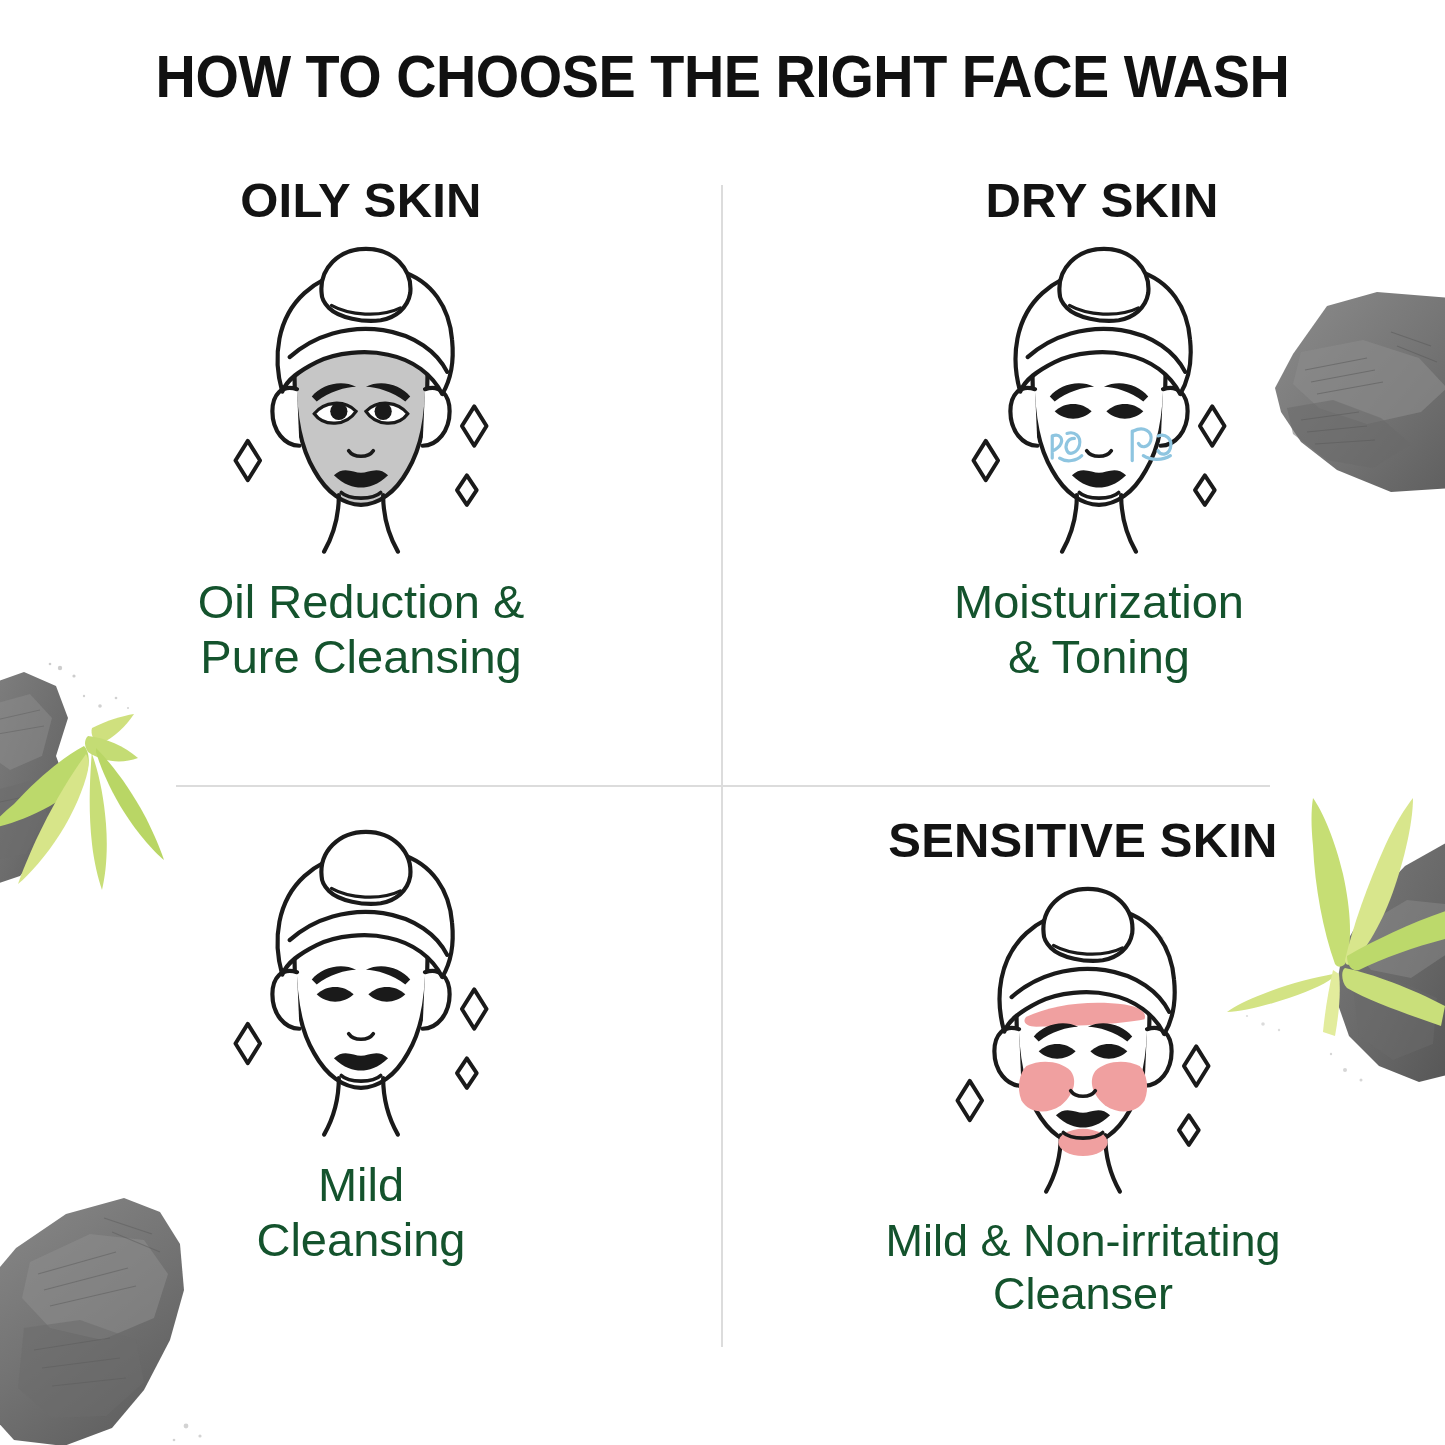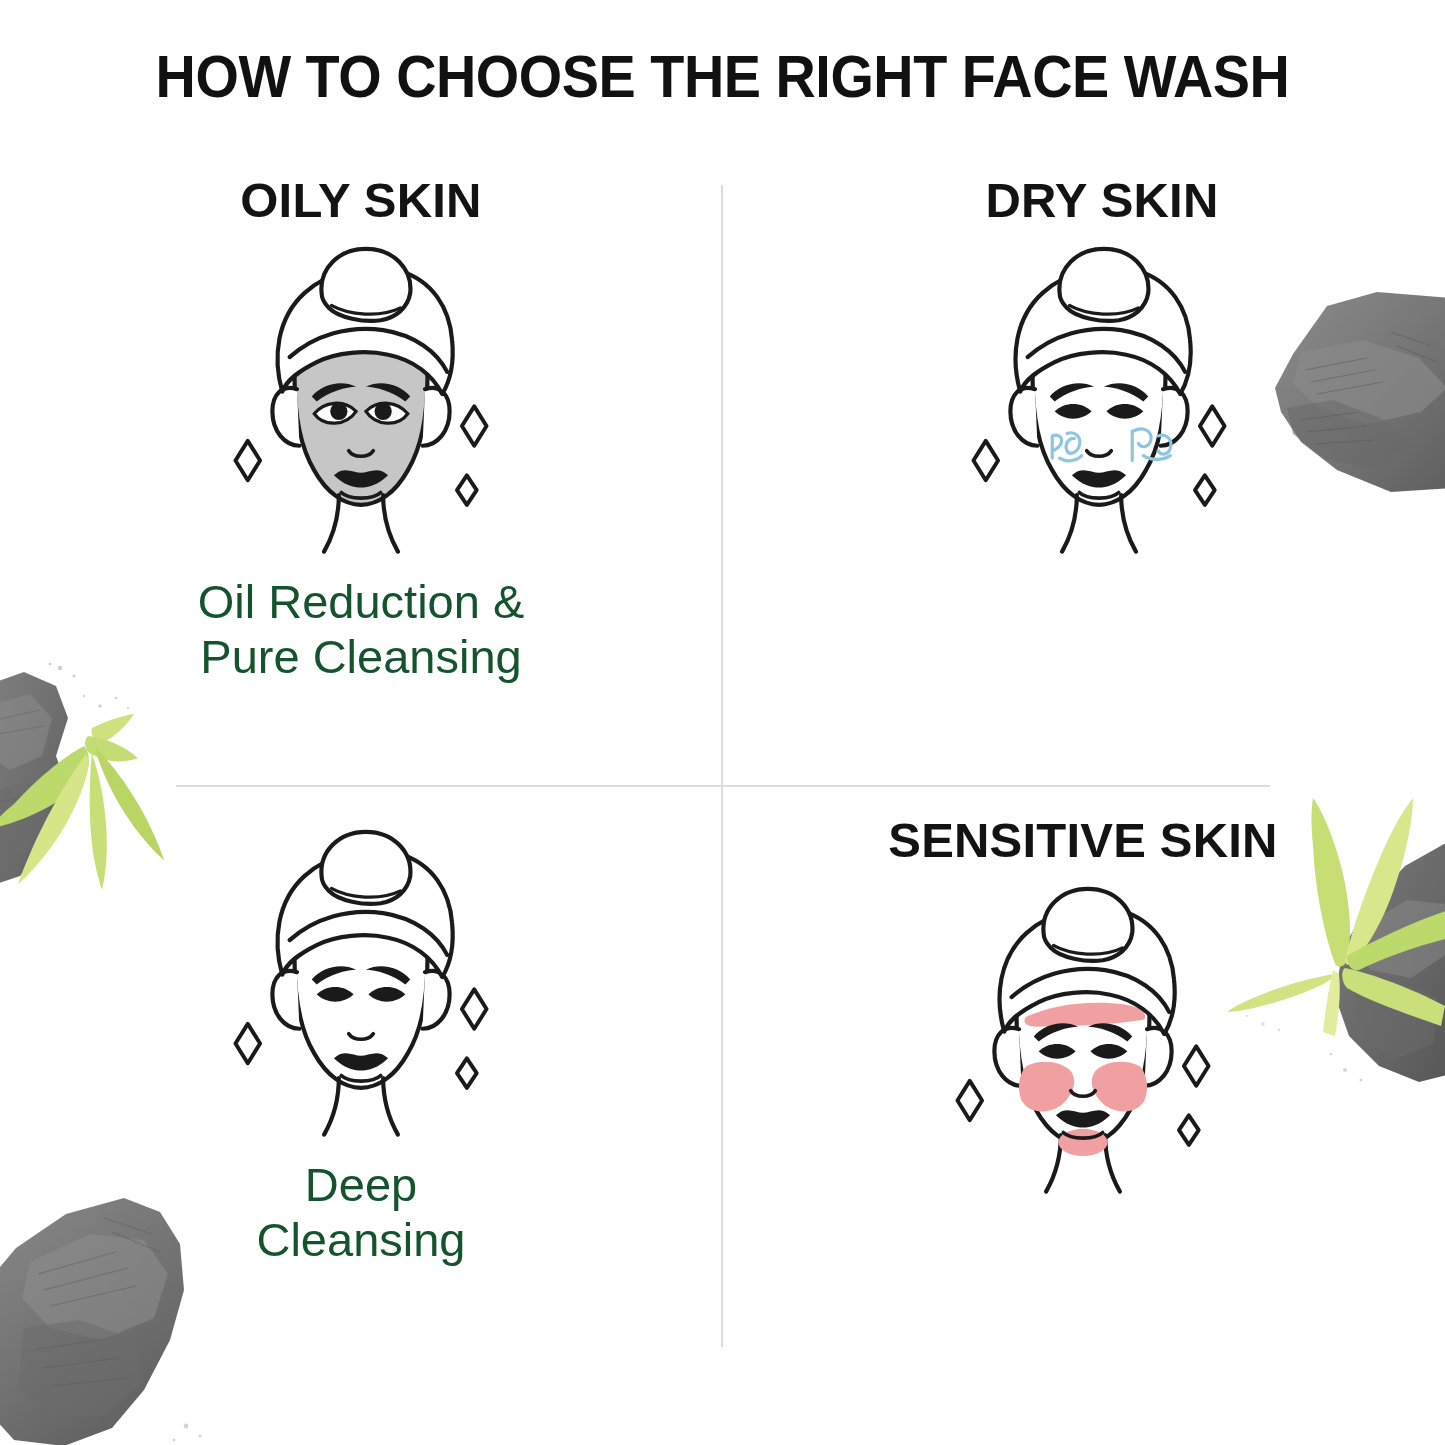--- a/index.html
+++ b/index.html
@@ -354,20 +354,22 @@
                    C144,200 136,202 130,202 C124,202 116,200 108,192 Z" fill="#1a1a1a"></path>
           <path d="M114,206 C120,212 140,212 146,206" fill="none" stroke="#1a1a1a" stroke-width="3" stroke-linecap="round"></path>
         </g>
         <g fill="none" stroke="#1a1a1a" stroke-width="3.2" stroke-linejoin="round">
           <path d="M28,180 L38,164 L48,180 L38,196 Z"></path>
           <path d="M212,152 L222,136 L232,152 L222,168 Z"></path>
           <path d="M208,204 L216,192 L224,204 L216,216 Z"></path>
         </g>
       </svg>
     </div>
+    <div class="quad-caption">Moisturization
+&amp; Toning</div>
   </div>
 
   <div class="quad" id="q-normal">
     <div class="face-wrap">
       <svg viewBox="0 0 260 260">
         <g fill="none" stroke="#1a1a1a" stroke-width="3.4" stroke-linecap="round" stroke-linejoin="round">
           <path d="M76,112 C76,82 98,62 130,62 C162,62 184,82 184,112
                    C184,140 180,168 168,188 C158,206 144,216 130,216
                    C116,216 102,206 92,188 C80,168 76,140 76,112 Z" fill="#ffffff"></path>
           <path d="M112,208 C112,226 108,240 100,254"></path>
@@ -398,21 +400,21 @@
                    C144,200 136,202 130,202 C124,202 116,200 108,192 Z" fill="#1a1a1a"></path>
           <path d="M114,206 C120,212 140,212 146,206" fill="none" stroke="#1a1a1a" stroke-width="3" stroke-linecap="round"></path>
         </g>
         <g fill="none" stroke="#1a1a1a" stroke-width="3.2" stroke-linejoin="round">
           <path d="M28,180 L38,164 L48,180 L38,196 Z"></path>
           <path d="M212,152 L222,136 L232,152 L222,168 Z"></path>
           <path d="M208,204 L216,192 L224,204 L216,216 Z"></path>
         </g>
       </svg>
     </div>
-    <div class="quad-caption">Deep
+    <div class="quad-caption">Mild
 Cleansing</div>
   </div>
 
   <div class="quad" id="q-sensitive">
     <div class="quad-title">SENSITIVE SKIN</div>
     <div class="face-wrap">
       <svg viewBox="0 0 260 260">
         <g fill="none" stroke="#1a1a1a" stroke-width="3.4" stroke-linecap="round" stroke-linejoin="round">
           <path d="M76,112 C76,82 98,62 130,62 C162,62 184,82 184,112
                    C184,140 180,168 168,188 C158,206 144,216 130,216
@@ -457,15 +459,17 @@
                    C144,200 136,202 130,202 C124,202 116,200 108,192 Z" fill="#1a1a1a"></path>
           <path d="M114,206 C120,212 140,212 146,206" fill="none" stroke="#1a1a1a" stroke-width="3" stroke-linecap="round"></path>
         </g>
         <g fill="none" stroke="#1a1a1a" stroke-width="3.2" stroke-linejoin="round">
           <path d="M28,180 L38,164 L48,180 L38,196 Z"></path>
           <path d="M212,152 L222,136 L232,152 L222,168 Z"></path>
           <path d="M208,204 L216,192 L224,204 L216,216 Z"></path>
         </g>
       </svg>
     </div>
+    <div class="quad-caption">Mild &amp; Non-irritating
+Cleanser</div>
   </div>
 
 </div>
 
 </body></html>

